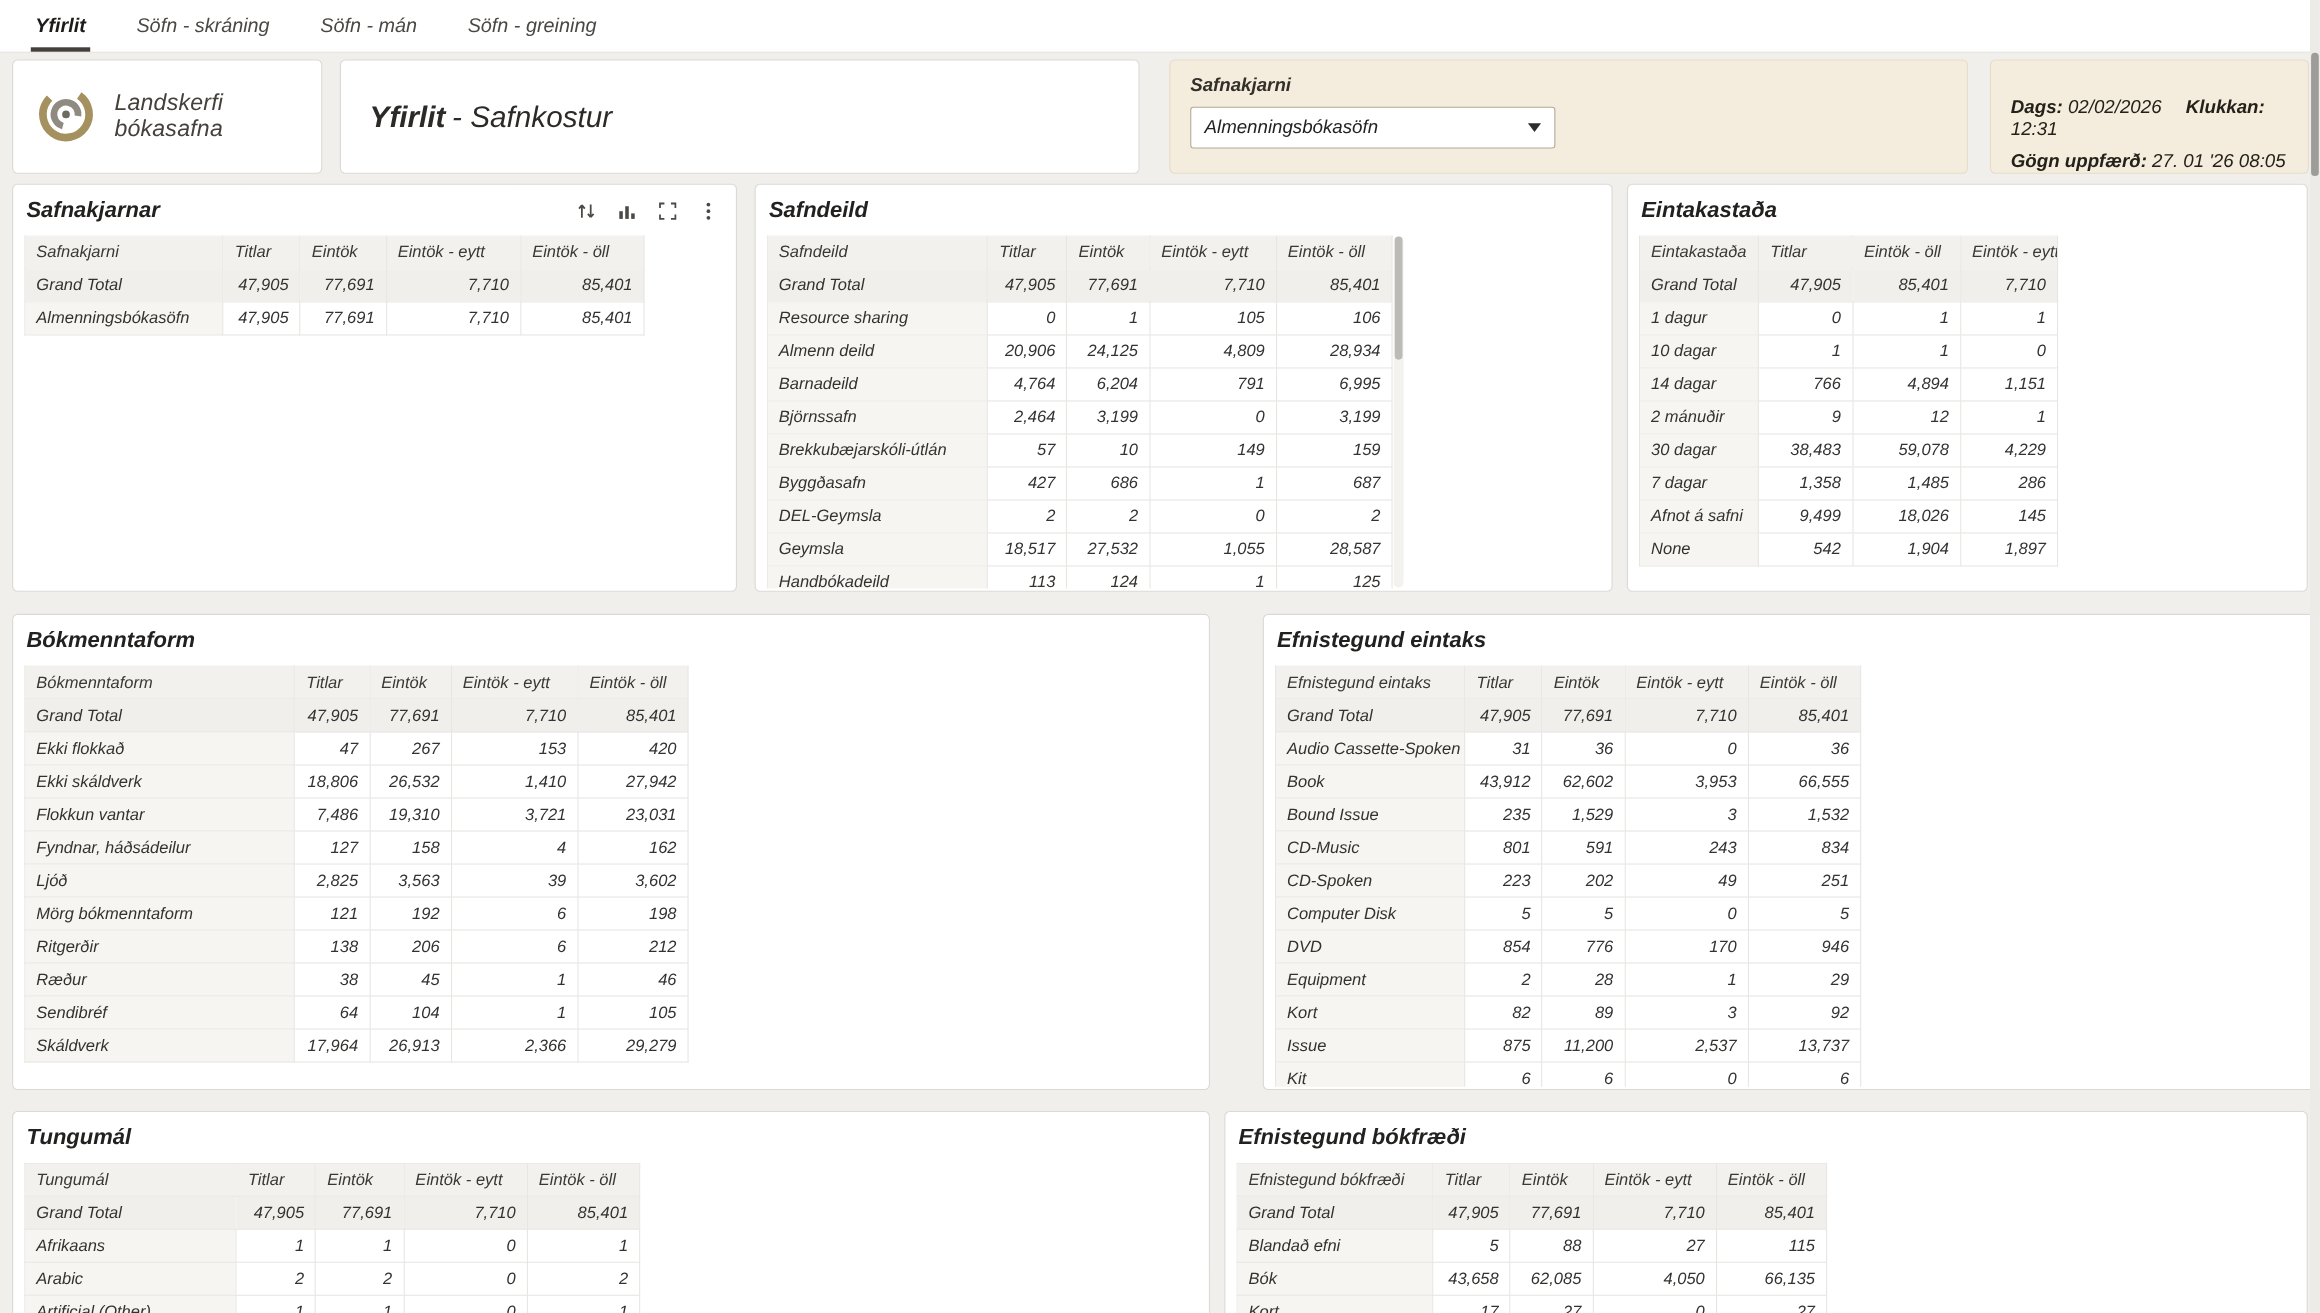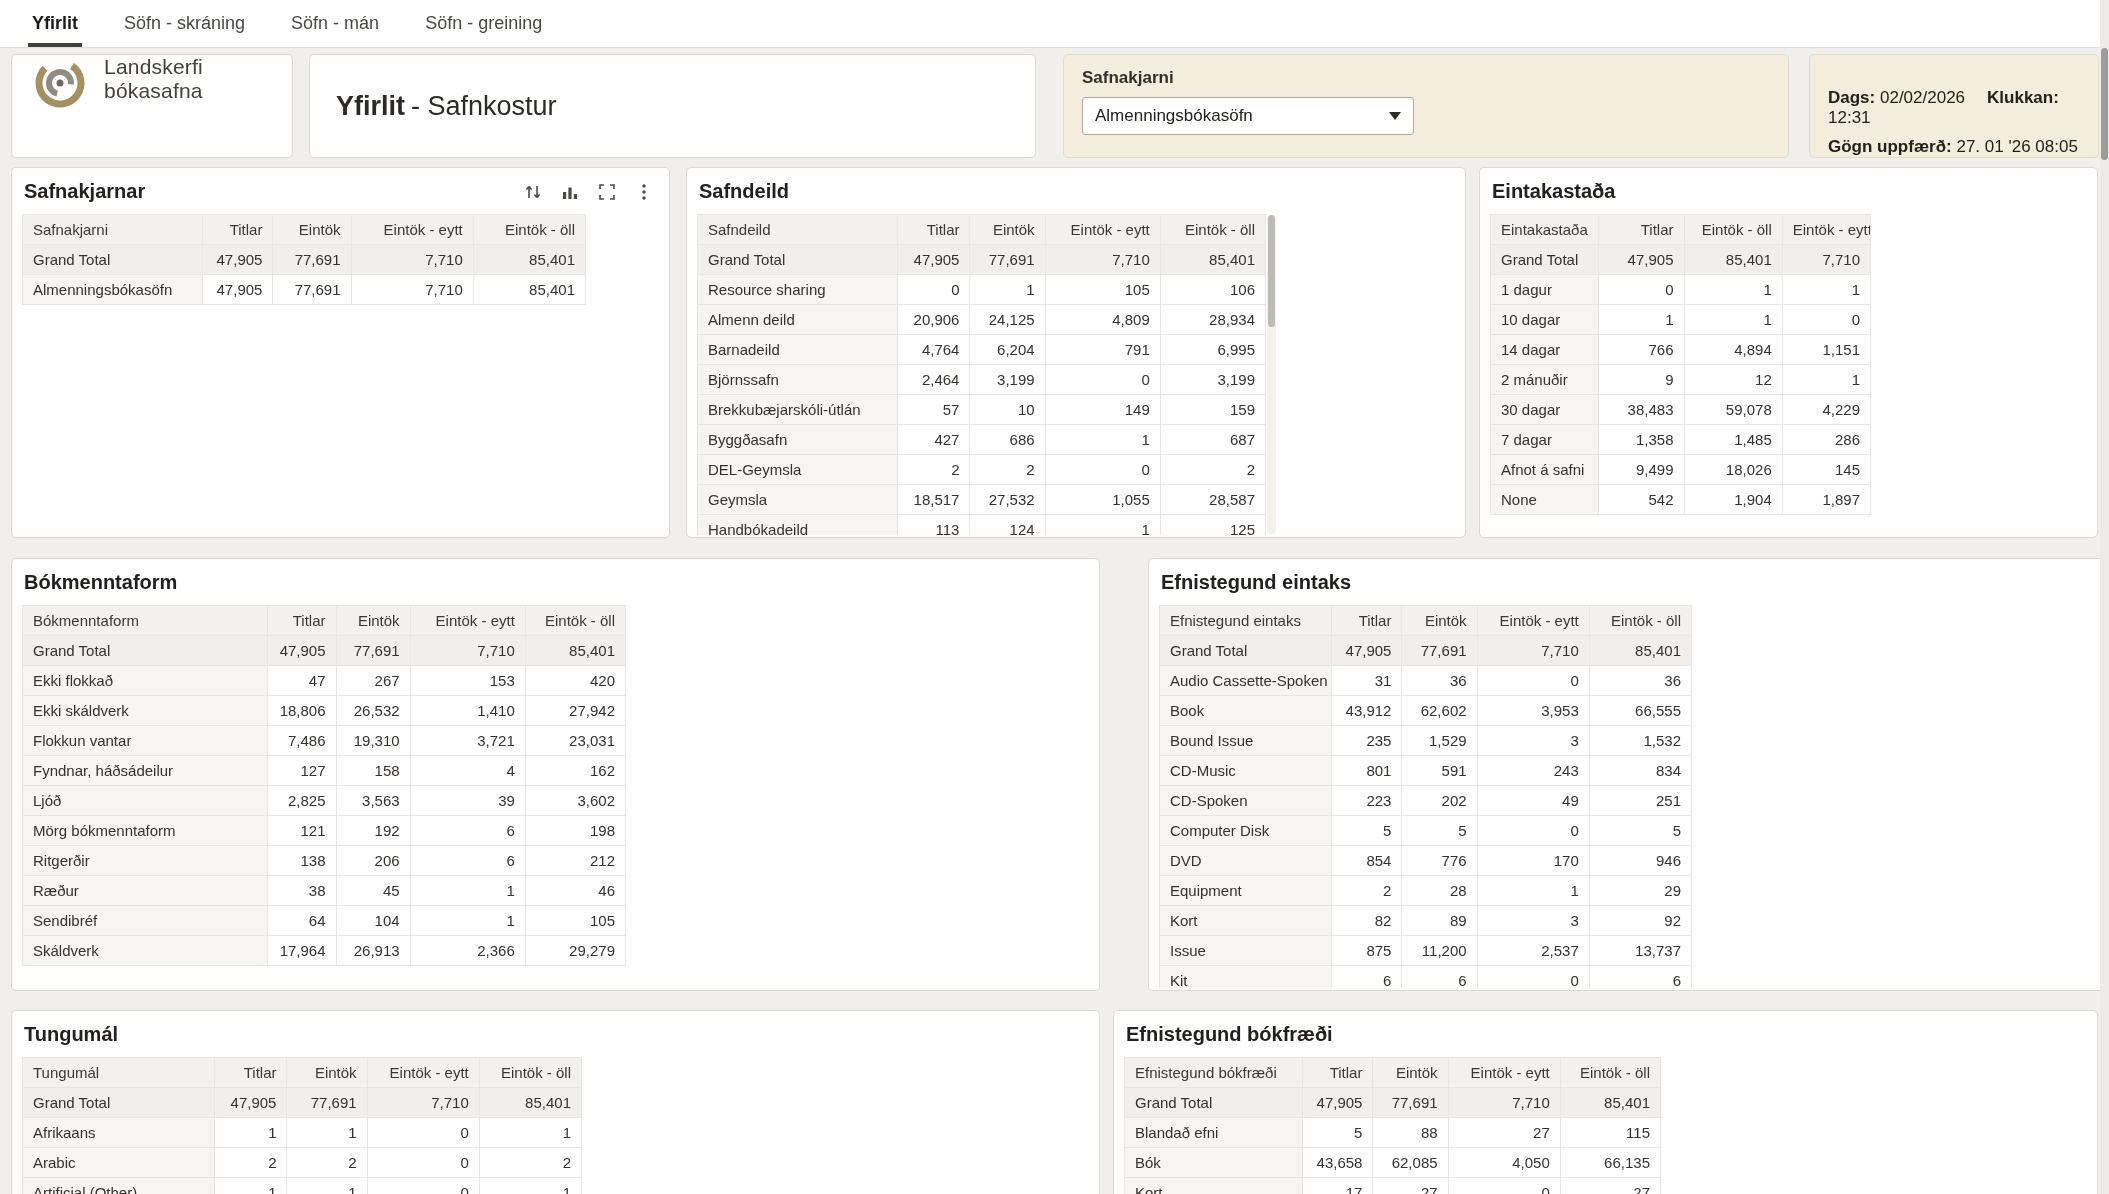--- a/index.html
+++ b/index.html
@@ -1,33 +1,33 @@
 <!DOCTYPE html>
 <html><head>
 <meta charset="utf-8">
 <style>
   * { margin:0; padding:0; box-sizing:border-box; }
   html,body { width:2109px; height:1194px; overflow:hidden; }
   body { font-family:"Liberation Sans", sans-serif; background:#f0efec; color:#2c2a27; }
-  .page { position:relative; width:2109px; height:1194px; overflow:hidden; }
+  .page { position:relative; width:2109px; height:1194px; overflow:hidden;font-style:italic; }
 
   
   .topnav { position:absolute; left:0; top:0; width:2109px; height:48px; background:#ffffff;
             border-bottom:1px solid #e3e1de; display:flex; align-items:stretch; padding-left:16px; }
   .tab { display:flex; align-items:center; padding:0 16px; margin-right:14px; font-size:18px;
          color:#4a4845; position:relative; cursor:pointer; text-decoration:none; }
   .tab.active { color:#1c1b19; font-weight:bold; }
   .tab.active::after { content:""; position:absolute; left:12px; right:12px; bottom:0; height:4px; background:#443f3a; }
 
   
   .card { position:absolute; background:#ffffff; border:1px solid #dbd9d5; border-radius:5px; }
   .card.beige { background:#f4ecdd; border-color:#e5dcc8; }
 
   
-  .logo-card { display:flex; align-items:flex-start; gap:16px; padding:0 20px; }
+  .logo-card { display:flex; align-items:center; gap:16px; padding:0 20px; }
   .brand { font-size:21px; color:#45413a; letter-spacing:0.2px; }
   .title-card { display:flex; align-items:center; padding:0 26px; font-size:27px; color:#2c2a27; }
   .title-card .tb { font-weight:bold; margin-right:6px; }
 
   .fgroup { position:absolute; top:13px; width:332px; }
   .fgroup .flabel { display:block; font-size:17px; font-weight:bold; color:#33302b; margin-bottom:9px; }
   .select { height:38px; background:#fff; border:1px solid #b3aa99; border-radius:3px;
             display:flex; align-items:center; justify-content:space-between; padding:0 12px;
             font-size:17px; color:#232220; cursor:pointer; }
   .caret { width:0; height:0; border-left:6px solid transparent; border-right:6px solid transparent;
@@ -44,21 +44,21 @@
   .toolbar { display:flex; gap:15px; margin-top:1px; }
   .toolbar .icn { width:22px; height:22px; display:flex; align-items:center; justify-content:center; cursor:pointer; }
   .panel-body { position:absolute; top:46px; left:10px; right:10px; bottom:2px; overflow:hidden; }
 
   
   .tbl { border-collapse:collapse; table-layout:fixed; font-size:15px; color:#343230;
          background:#fff; border:1px solid #d6d4d0; }
   .tbl th, .tbl td { border:1px solid #e8e6e3; height:30px; padding:0 10px;
                      white-space:nowrap; overflow:hidden; }
   .tbl thead th { background:#f3f1ee; font-weight:normal; text-align:left; color:#3a3835; }
-  .tbl thead th.num { text-align:right; }
+  .tbl thead th.num { text-align:left; }
   .tbl td.num { text-align:right; }
   .tbl td.rowhead { background:#f7f5f2; }
   .tbl tr.total td { background:#f1efeb; }
 
   
   .vscroll { position:absolute; top:1px; bottom:1px; width:9px; background:#f3f2ef; border-radius:4px; }
   .vthumb { position:absolute; top:0; left:1px; width:7px; height:112px; background:#bdbbb7; border-radius:4px; }
   .page-scroll { position:absolute; right:0; top:0; width:9px; height:1194px; background:#ecebe8; }
   .page-thumb { position:absolute; left:1px; top:48px; width:7px; height:112px; background:#9e9c99; border-radius:4px; }
 </style>

